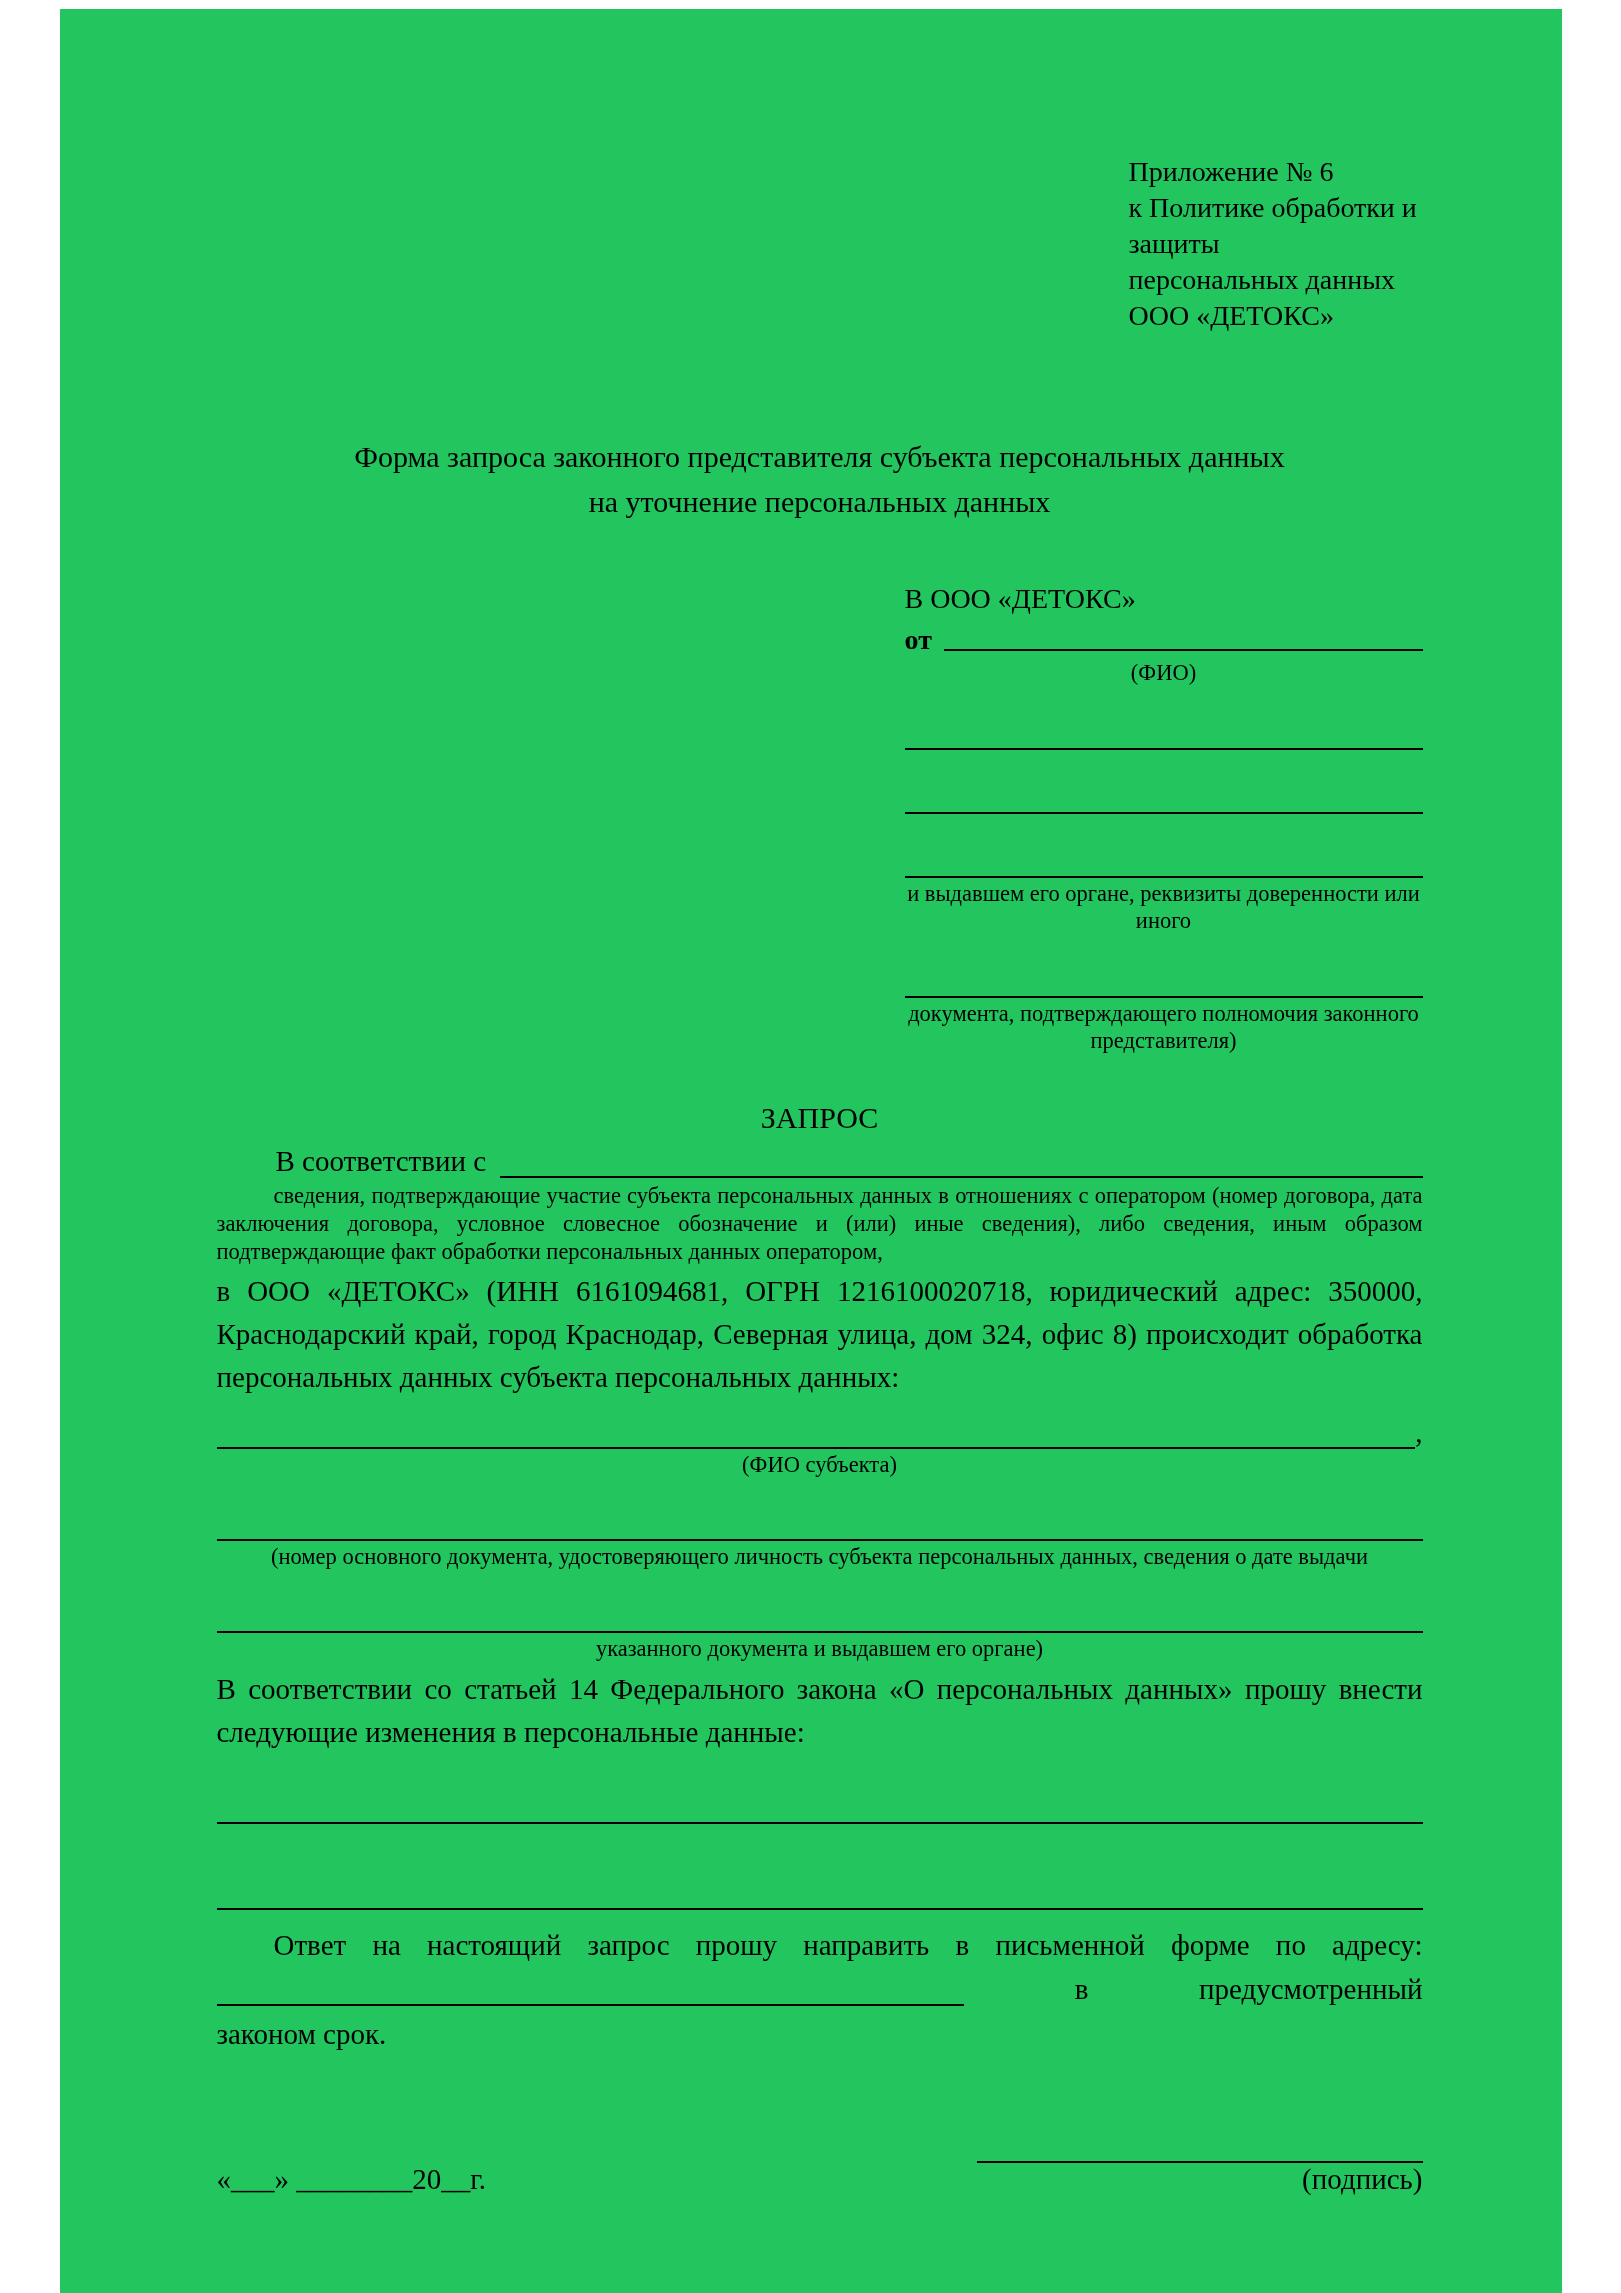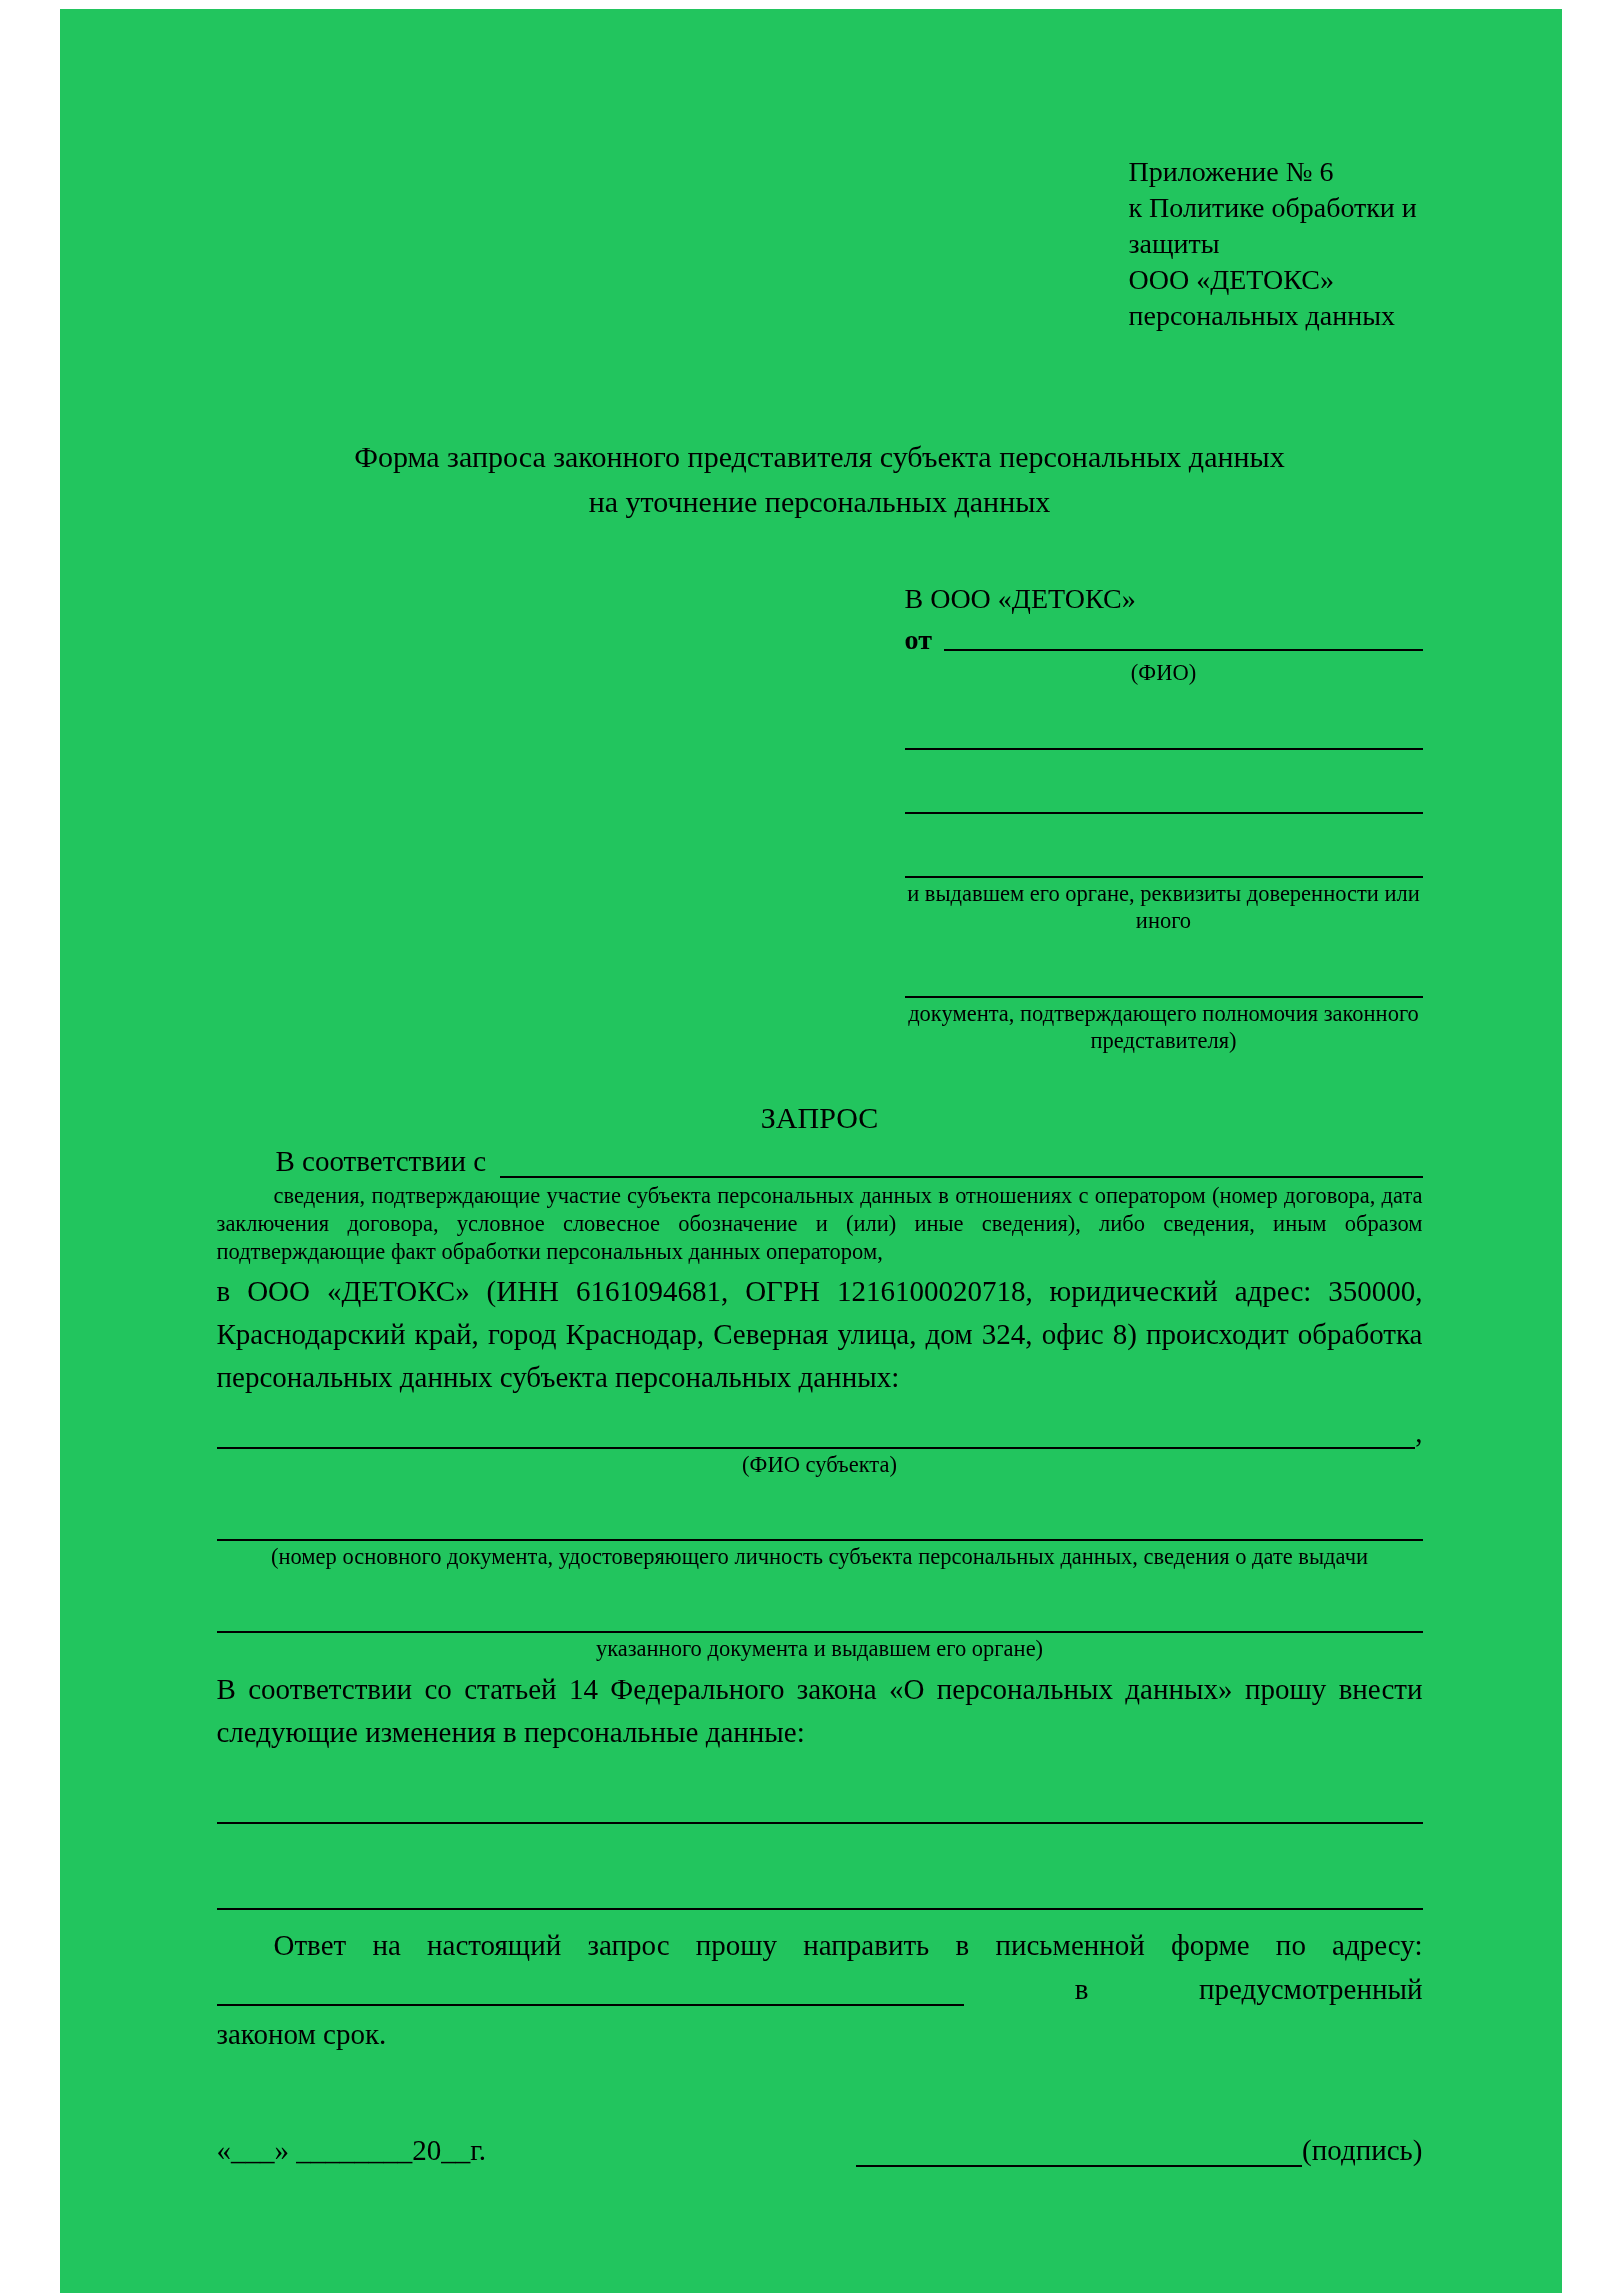--- a/index.html
+++ b/index.html
@@ -127,39 +127,39 @@
   .answer-row2 .w { flex: 0 0 auto; }
   .answer-line3 { font-size: 29px; line-height: 43px; margin-top: 7.8px; }
   
   .footer-row {
     display: flex;
     align-items: flex-end;
     justify-content: space-between;
     font-size: 29px;
     margin-top: 78px;
   }
-  .sig-group { display: flex; align-items: flex-end; }
+  .sig-group { display: flex; align-items: flex-end; flex-direction: column; }
   .sig-line {
     width: 446px;
     border-bottom: 2.9px solid #000;
     height: 29px;
   }
   .sig-cap { white-space: nowrap; }
 </style>
 </head>
 <body>
 
 <div class="page">
   <div class="content">
 
     <div class="top-block">
       <div>Приложение № 6</div>
       <div>к Политике обработки и защиты</div>
+      <div>персональных данных</div>
       <div>ООО «ДЕТОКС»</div>
-      <div>персональных данных</div>
     </div>
 
     <div class="doc-title">
       <div>Форма запроса законного представителя субъекта персональных данных</div>
       <div>на уточнение персональных данных</div>
     </div>
 
     <div class="addr">
       <div>В ООО «ДЕТОКС»</div>
 

